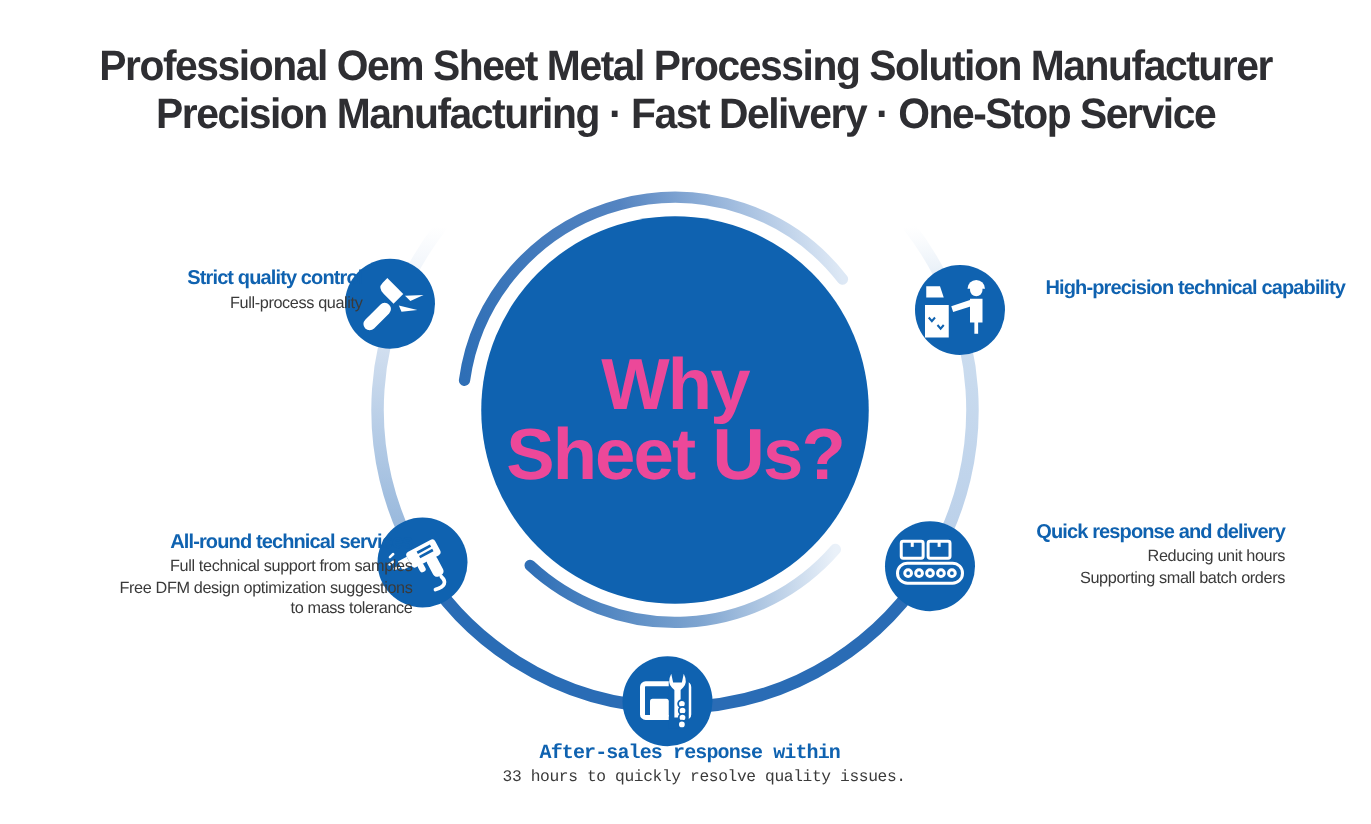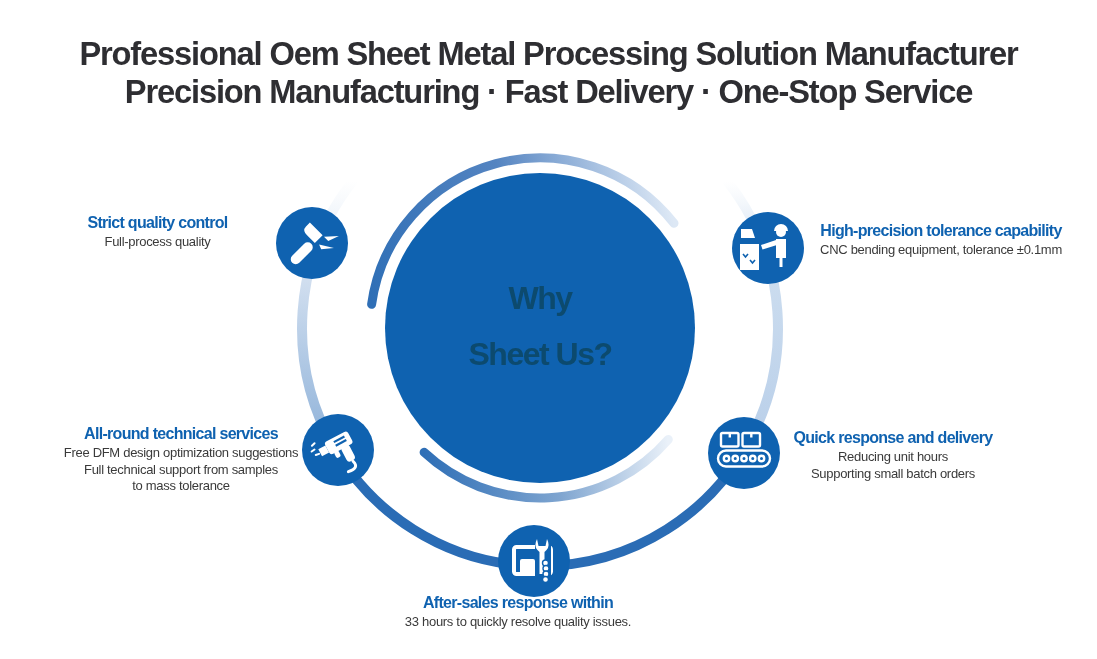--- a/index.html
+++ b/index.html
@@ -8,36 +8,36 @@
     font-family:"Liberation Sans", sans-serif;
   }
   .canvas{position:absolute;inset:0;}
   .heading{
     position:absolute;top:34px;left:0;width:1097px;text-align:center;
     color:#2e2e32;font-weight:bold;font-size:34px;line-height:38px;letter-spacing:-1.2px;
     transform:scaleX(0.96);transform-origin:50% 0;
   }
   .diagram{position:absolute;left:0;top:0;}
   .center-text{
-    position:absolute;left:380px;top:270px;width:320px;text-align:center;
-    color:#0c4a6e;font-weight:bold;font-size:32px;line-height:56px;letter-spacing:-1.5px;
+    position:absolute;left:380px;top:280px;width:320px;text-align:center;
+    color:#ec4899;font-weight:bold;font-size:58px;line-height:56px;letter-spacing:-1.5px;
   }
-  .feature{position:absolute;text-align:center;}
+  .feature{position:absolute;text-align:right;}
   .f-title{
     color:#0f62b0;font-weight:bold;font-size:16px;line-height:19px;
     letter-spacing:-0.7px;margin-bottom:2px;white-space:nowrap;
   }
   .f-line{
     color:#3a3a3a;font-size:13px;line-height:16.5px;letter-spacing:-0.3px;white-space:nowrap;
   }
   .f-tl{left:25px;top:213px;width:265px;}
   .f-tr{left:806px;top:221px;width:270px;}
-  .f-bl{left:48px;top:424px;width:266px;}
-  .f-br{left:758px;top:416px;width:270px;margin-top:12px;}
-  .f-bc{left:383px;top:593px;width:270px;}
+  .f-bl{left:64px;top:424px;width:266px;}
+  .f-br{left:758px;top:416px;width:270px;}
+  .f-bc{left:402px;top:593px;width:270px;font-family:Liberation Mono, monospace;}
 </style>
 </head>
 <body>
 
 <div class="canvas">
 
   <div class="heading">
     <div>Professional Oem Sheet Metal Processing Solution Manufacturer</div>
     <div>Precision Manufacturing · Fast Delivery · One-Stop Service</div>
   </div>
@@ -164,28 +164,27 @@
     <div>Why</div>
     <div>Sheet Us?</div>
   </div>
 
   <div class="feature f-tl">
     <div class="f-title">Strict quality control</div>
     <div class="f-line">Full-process quality</div>
   </div>
 
   <div class="feature f-tr">
-    <div class="f-title">High-precision tolerance capability</div>
-    <div class="f-line">CNC bending equipment, tolerance ±0.1mm</div>
+    <div class="f-title">High-precision technical capability</div>
   </div>
 
   <div class="feature f-bl">
     <div class="f-title">All-round technical services</div>
+    <div class="f-line">Full technical support from samples</div>
     <div class="f-line">Free DFM design optimization suggestions</div>
-    <div class="f-line">Full technical support from samples</div>
     <div class="f-line">to mass tolerance</div>
   </div>
 
   <div class="feature f-br">
     <div class="f-title">Quick response and delivery</div>
     <div class="f-line">Reducing unit hours</div>
     <div class="f-line">Supporting small batch orders</div>
   </div>
 
   <div class="feature f-bc">

